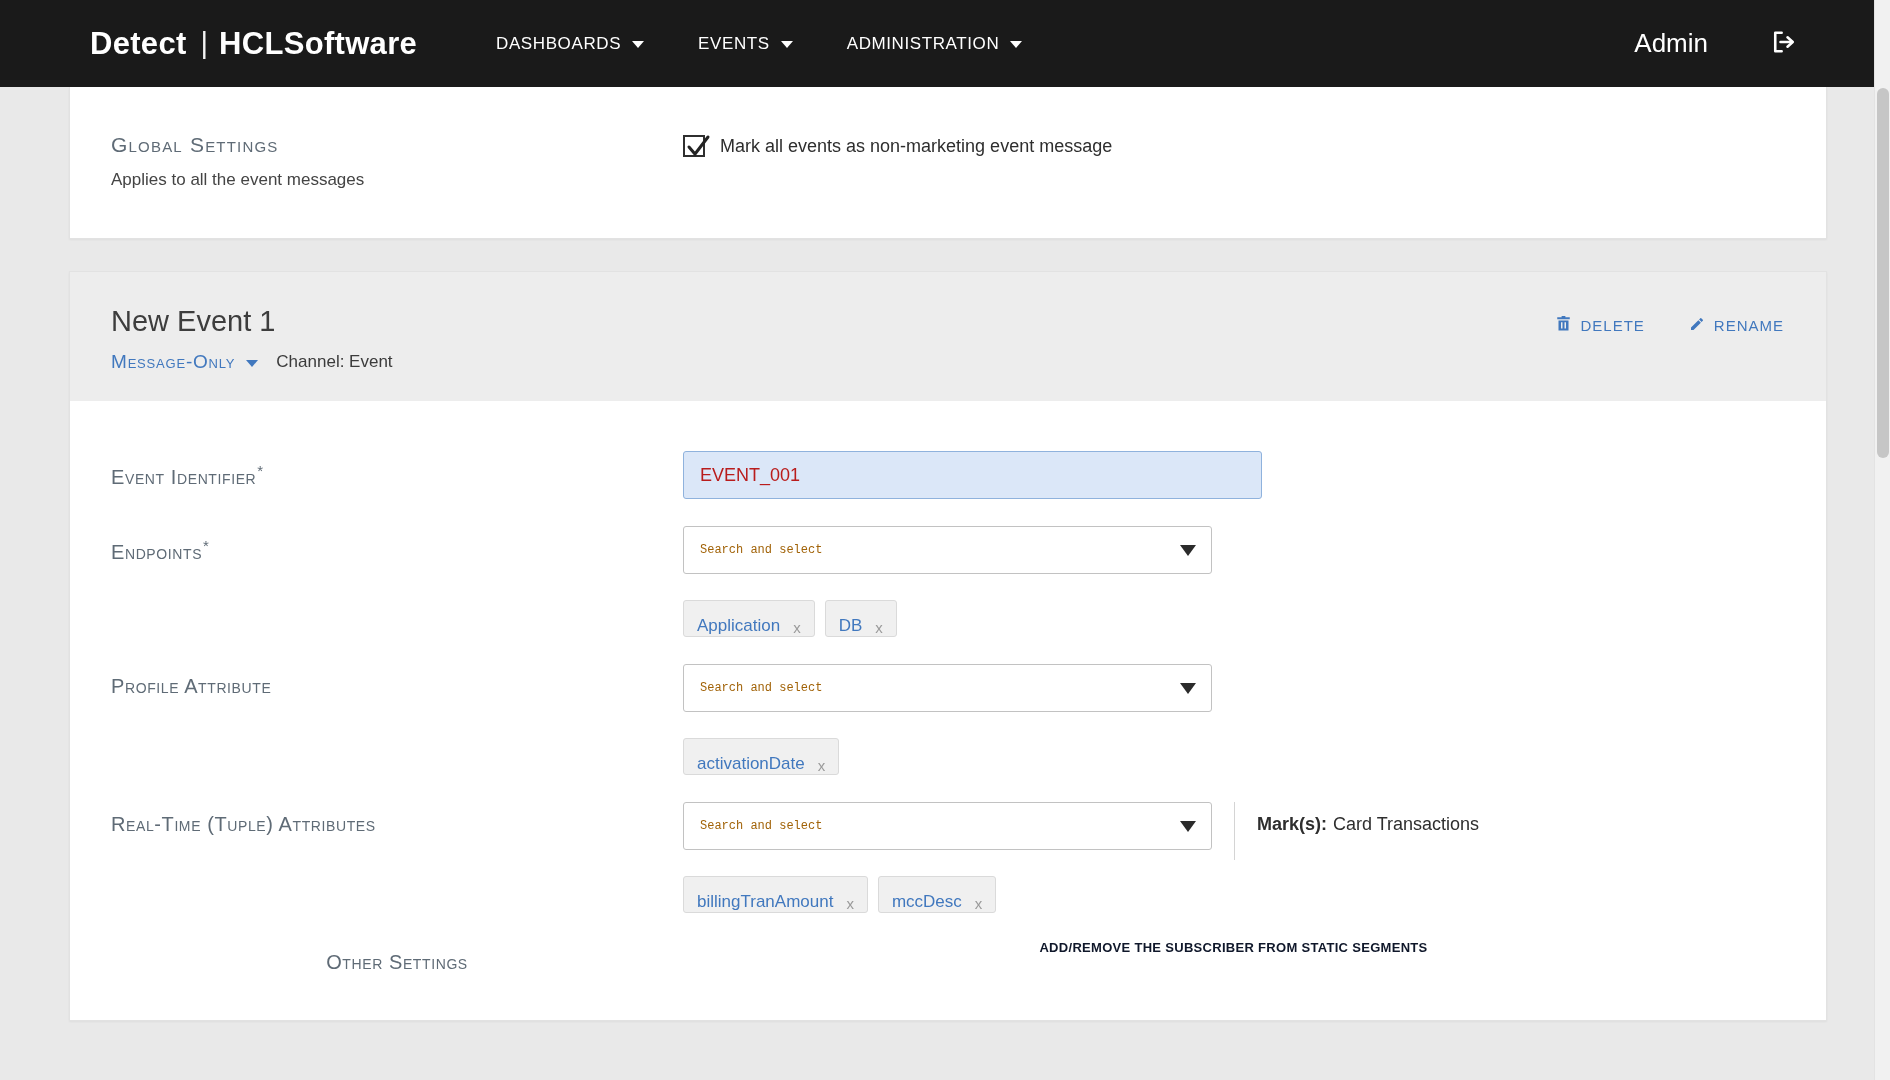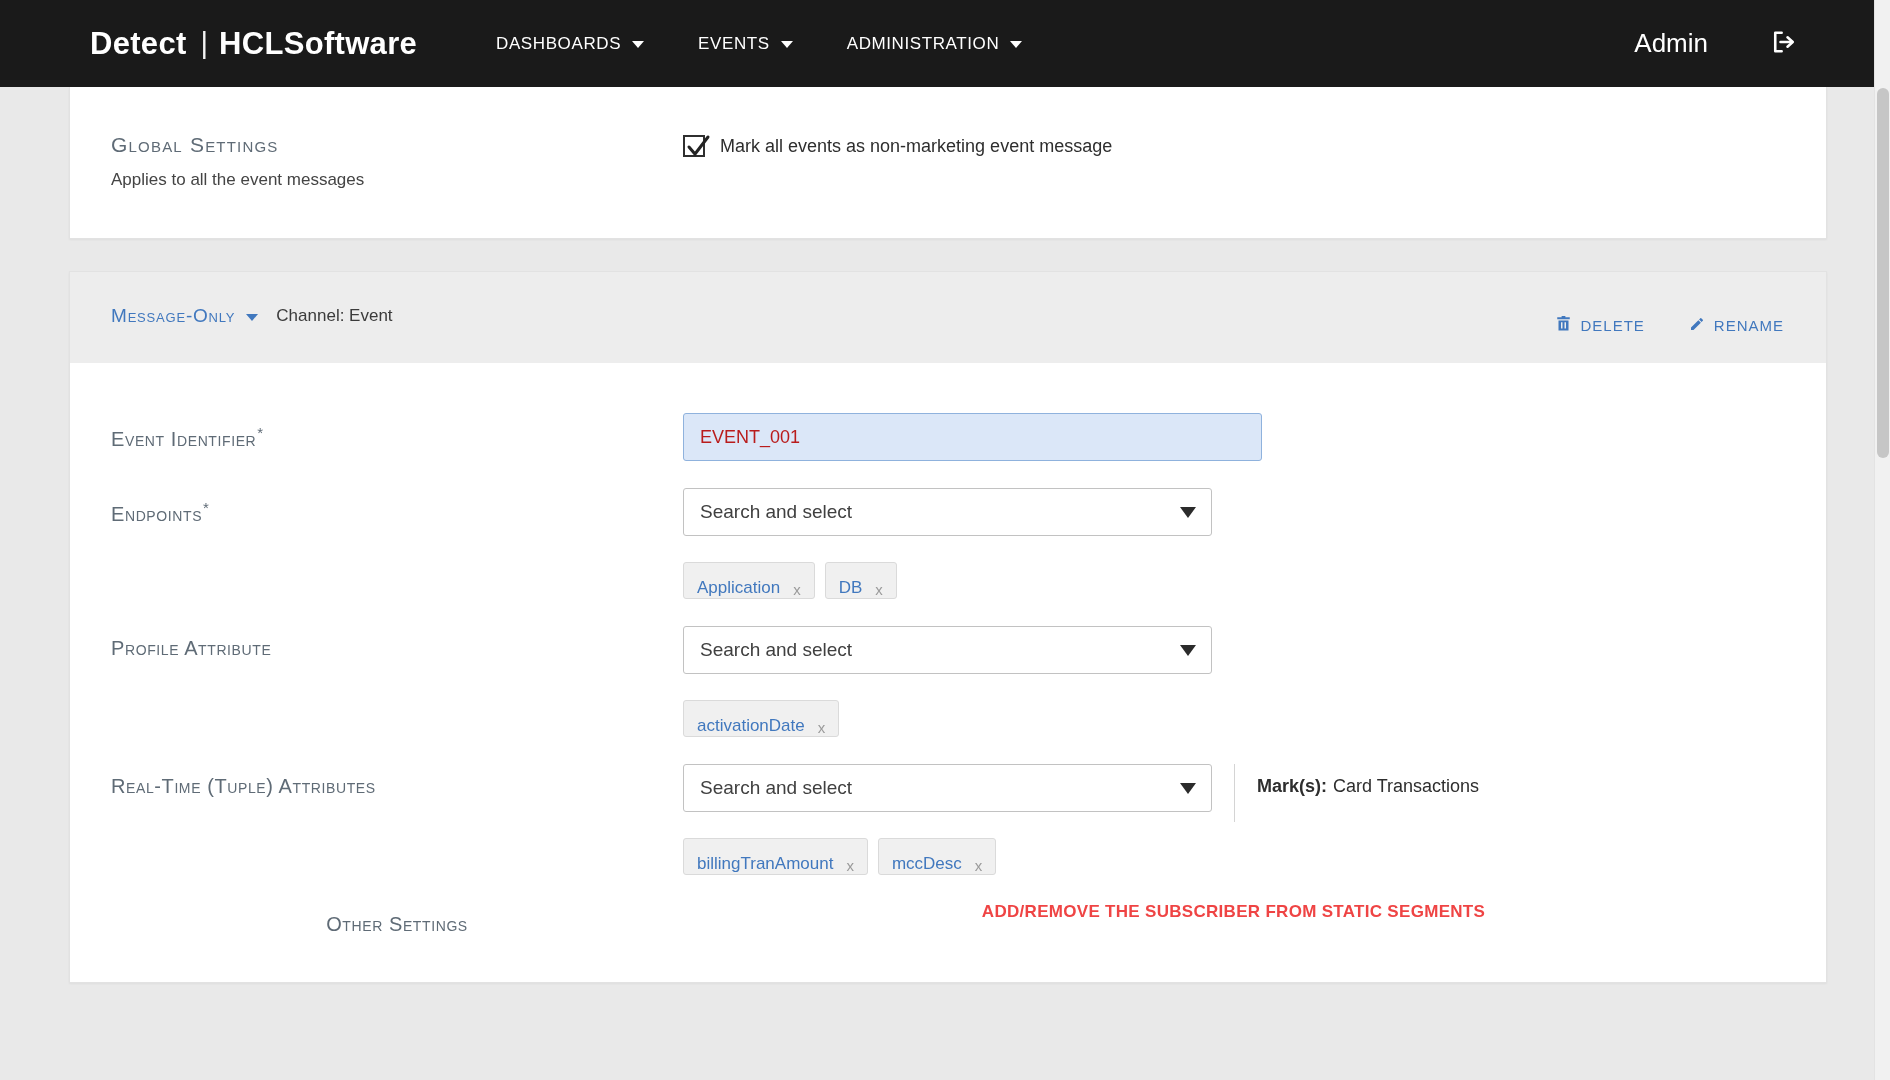--- a/index.html
+++ b/index.html
@@ -90,40 +90,40 @@
   .text-input{
     width:579px; height:48px; background:#dbe7f8; border:1px solid #8fb2dd;
     border-radius:3px; padding:0 16px; font-size:18px; color:#b91c1c;
     font-family:"Liberation Sans", sans-serif; outline:none;
   }
   .select-box{
     width:529px; height:48px; background:#fff; border:1px solid #c2c2c2;
     border-radius:3px; display:flex; align-items:center;
     justify-content:space-between; padding:0 15px 0 16px; cursor:pointer;
   }
-  .placeholder{ color:#404040; font-size:19px; }
+  .placeholder{ color:#a16207; font-size:12px;font-family:Liberation Mono, monospace; }
   .select-caret{
     width:0; height:0; border-left:8px solid transparent;
     border-right:8px solid transparent; border-top:11px solid #2b2b2b;
   }
   .tag-row{ display:flex; gap:10px; margin-top:26px; }
   .tag{
     display:inline-flex; align-items:flex-end; height:37px; background:#f0f0f0;
     border:1px solid #dadada; border-radius:3px; padding:0 13px;
     color:#4178be; font-size:17px;
   }
   .tag-x{ margin-left:13px; color:#9b9b9b; font-size:15px; cursor:pointer; }
 
   .realtime-control{ display:flex; align-items:flex-start; }
   .v-divider{ width:1px; background:#d4d4d4; height:58px; margin:0 22px; flex:0 0 auto; }
   .feeds{ padding-top:12px; font-size:18px; color:#2e2e2e; white-space:nowrap; }
   .feeds b{ font-weight:700; margin-right:6px; }
 
   .other-heading{
-    font-size:17px; font-weight:700; color:#ef4444; letter-spacing:0.3px;
+    font-size:13px; font-weight:700; color:#0f172a; letter-spacing:0.3px;
     margin-bottom:14px;
   }
   .text-caret{
     display:inline-block; width:2px; height:22px; background:#1e1e1e;
     vertical-align:middle; margin-left:1px;
   }
 
   
   .scrollbar-track{
     position:fixed; top:0; right:0; width:16px; height:1080px;
@@ -187,20 +187,21 @@
         </span>
         <span class="checkbox-label">Mark all events as non-marketing event message</span>
       </div>
     </div>
   </div>
 
   <div class="card card2">
 
     <div class="card2-header">
       <div>
+        <div class="event-title">New Event 1</div>
         <div class="event-subrow">
           <span class="mode-link">Message-Only</span>
           <span class="caret-blue"></span>
           <span class="channel-info">Channel: Event</span>
         </div>
       </div>
       <div class="header-actions">
         <span class="action-btn">
           <span>
             <svg width="15" height="17" viewBox="0 0 24 26" fill="#4178be">

